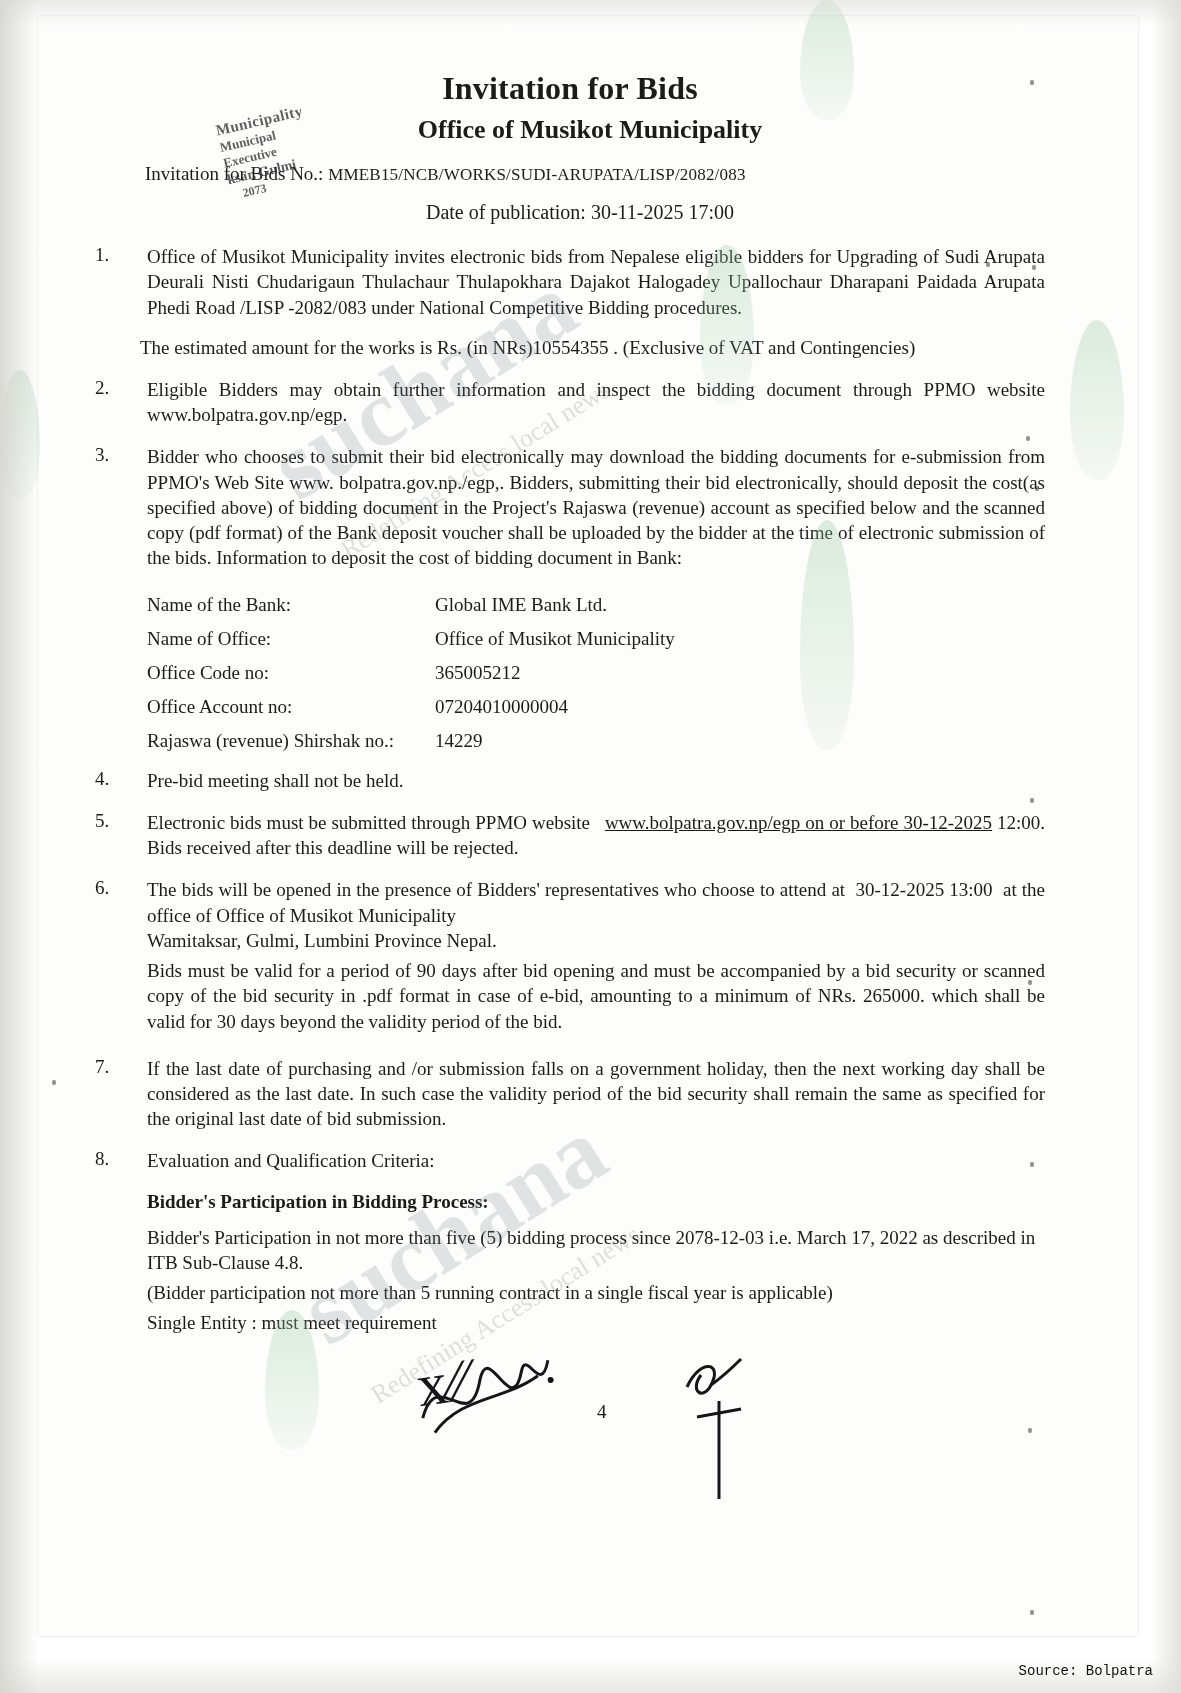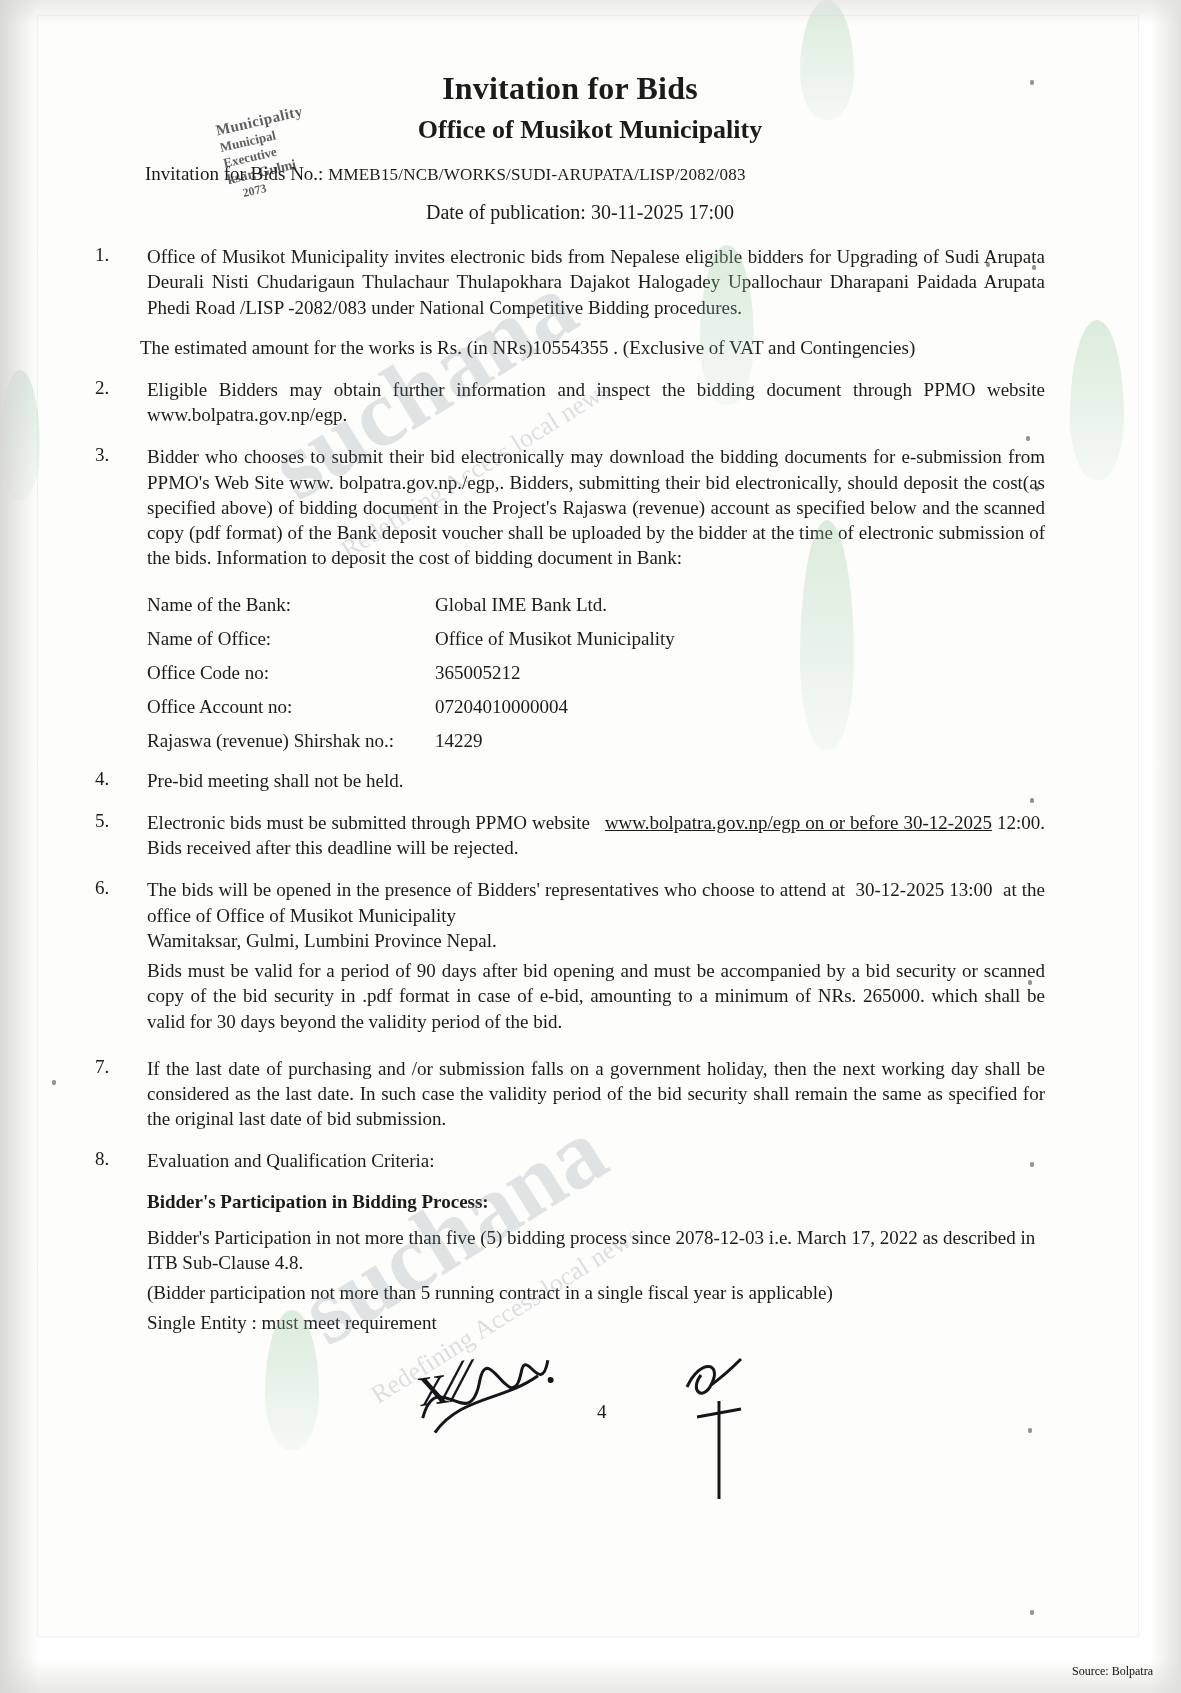--- a/index.html
+++ b/index.html
@@ -211,22 +211,22 @@
   .page-num {
     position: absolute;
     left: 450px;
     top: 62px;
     font-size: 19px;
   }
   .source {
     position: absolute;
     right: 28px;
     bottom: 14px;
-    font-family: Liberation Serif, serif;
-    font-size: 12px;
+    font-family: Liberation Mono, monospace;
+    font-size: 14px;
     color: #111;
     z-index: 6;
   }
   .specks {
     position: absolute;
     inset: 0;
     z-index: 4;
     pointer-events: none;
   }
   .speck {

